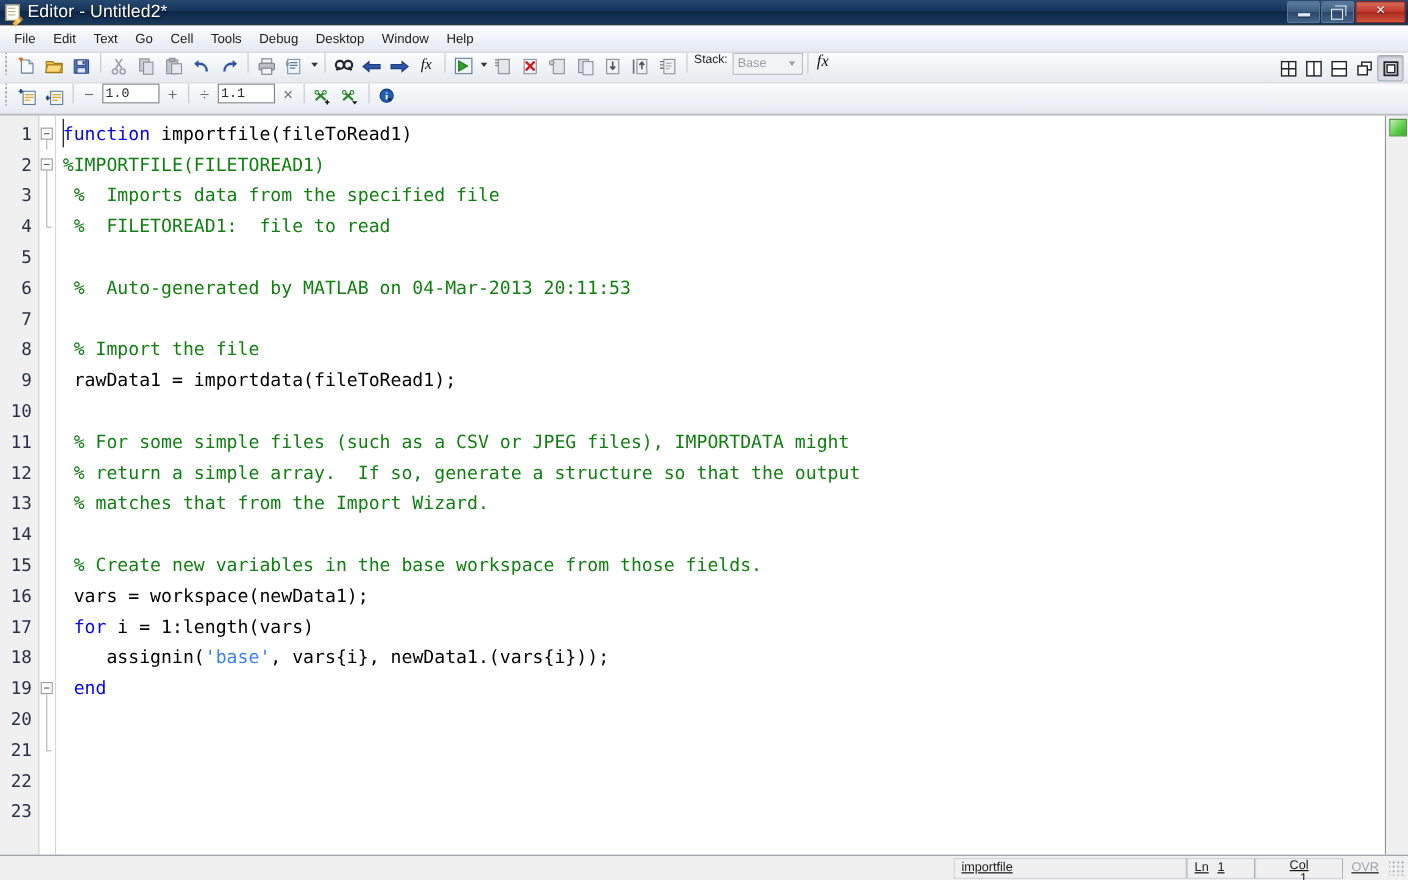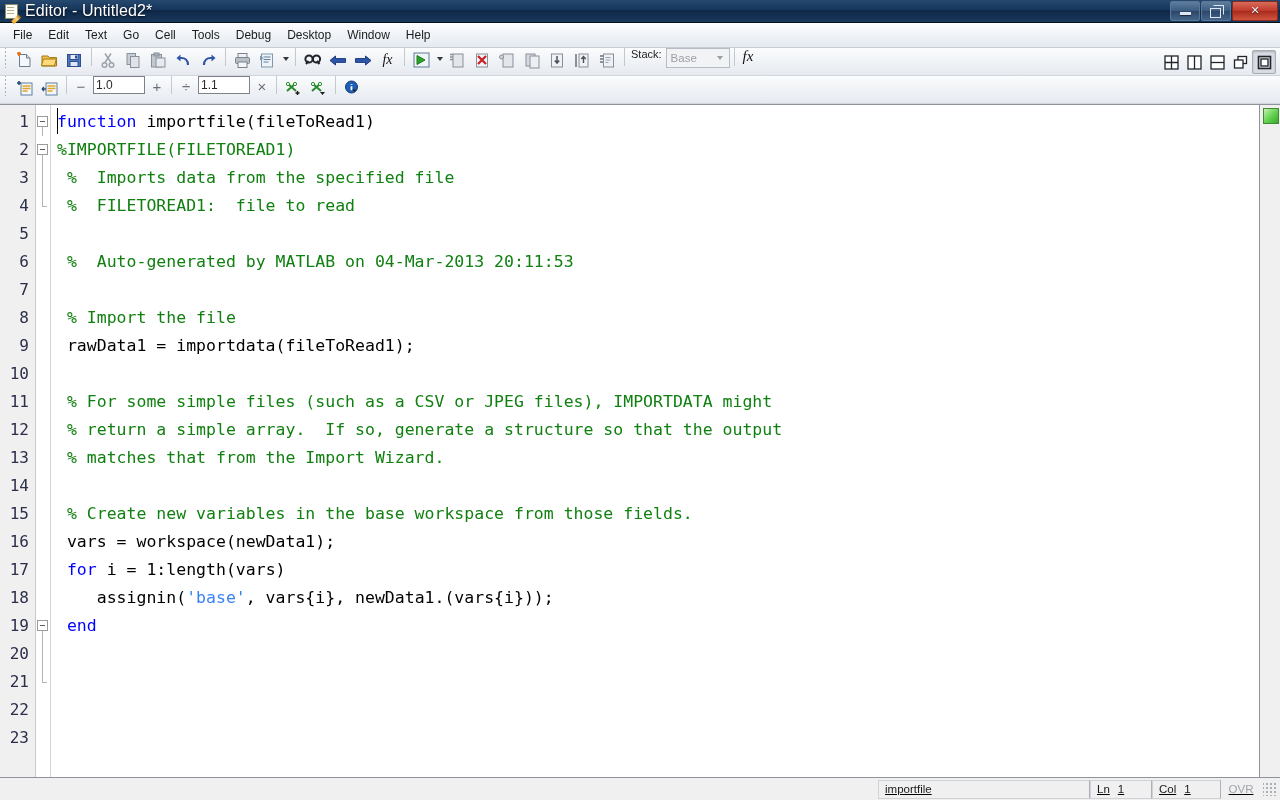--- a/index.html
+++ b/index.html
@@ -211,21 +211,21 @@
     background: #d9dde3;
     border: 1px solid #a8aeb6;
     border-radius: 2px;
     box-shadow: inset 0 1px 2px rgba(0,0,0,0.22);
   }
   
   .num-field {
     width: 52px; height: 18px;
     border: 1px solid #7d828a;
     background: #fff;
-    font-family: Liberation Sans, sans-serif;
+    font-family: Liberation Mono, monospace;
     font-size: 12px;
     color: #2a2a2a;
     padding: 0 2px;
     display: flex; align-items: center;
     box-sizing: border-box;
     margin: 0 2px;
   }
   .op-btn {
     width: 20px; height: 20px;
     display: flex; align-items: center; justify-content: center;
@@ -356,21 +356,21 @@
     display: flex; align-items: center;
     font-size: 11.5px;
     color: #1a1a1a;
     padding: 0 6px;
     background: #f0f0f0;
     box-sizing: border-box;
     font-family: "Liberation Sans", sans-serif;
   }
   .sb-file { width: 212px; }
   .sb-ln { width: 62px; }
-  .sb-col { width: 69px; }
+  .sb-col { width: 80px; flex-direction: column; }
   .sb-ovr {
     width: 40px;
     color: #a0a4aa;
     justify-content: center;
     border: none;
   }
   .sb-grip {
     width: 14px; height: 14px;
     margin: 0 3px 0 2px;
     background-image: radial-gradient(#aab0b8 38%, transparent 39%);

